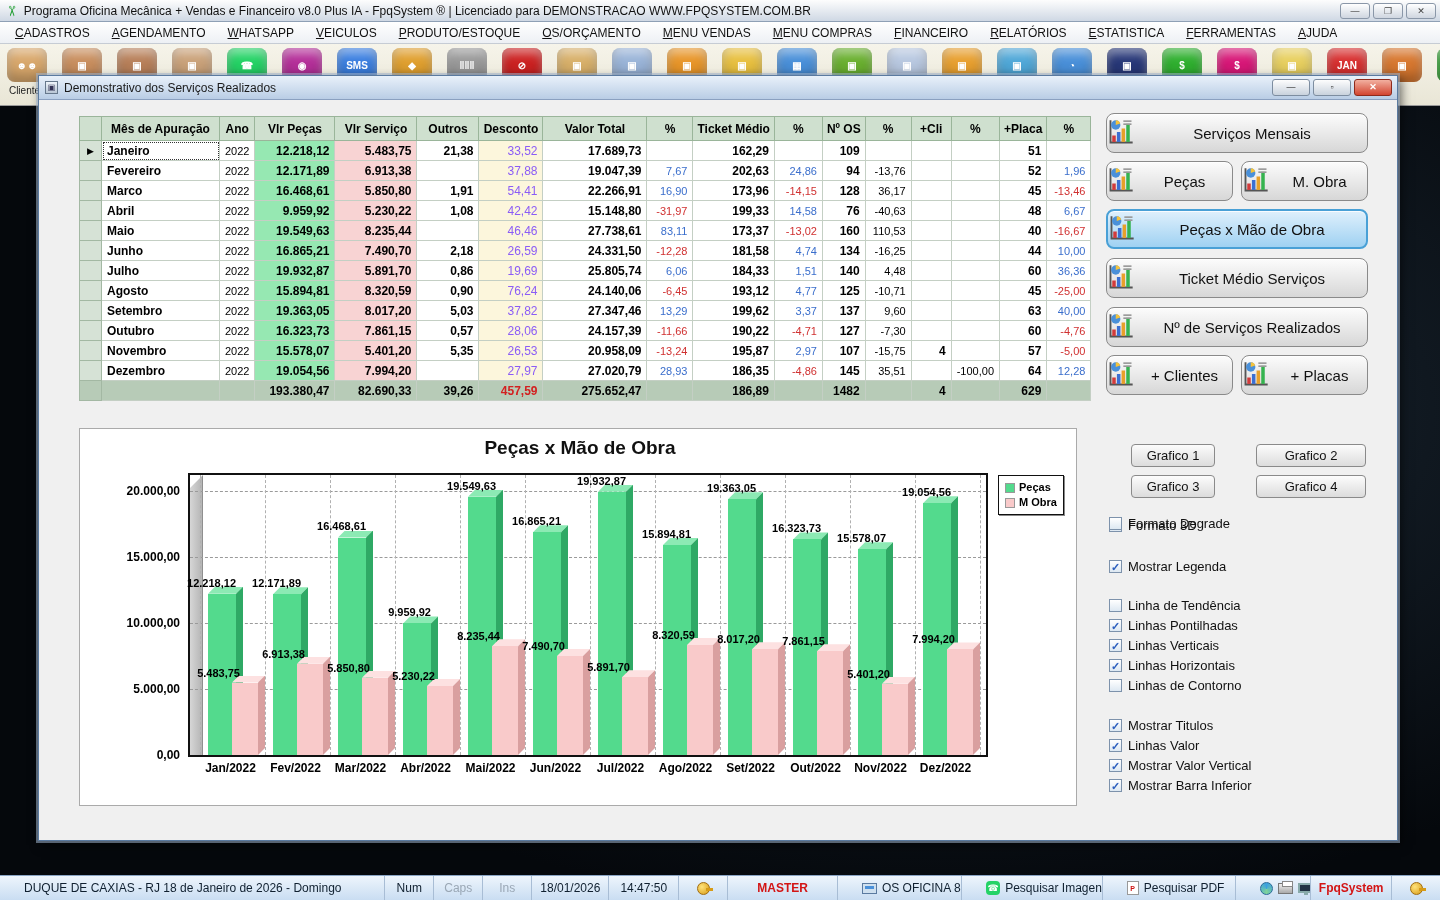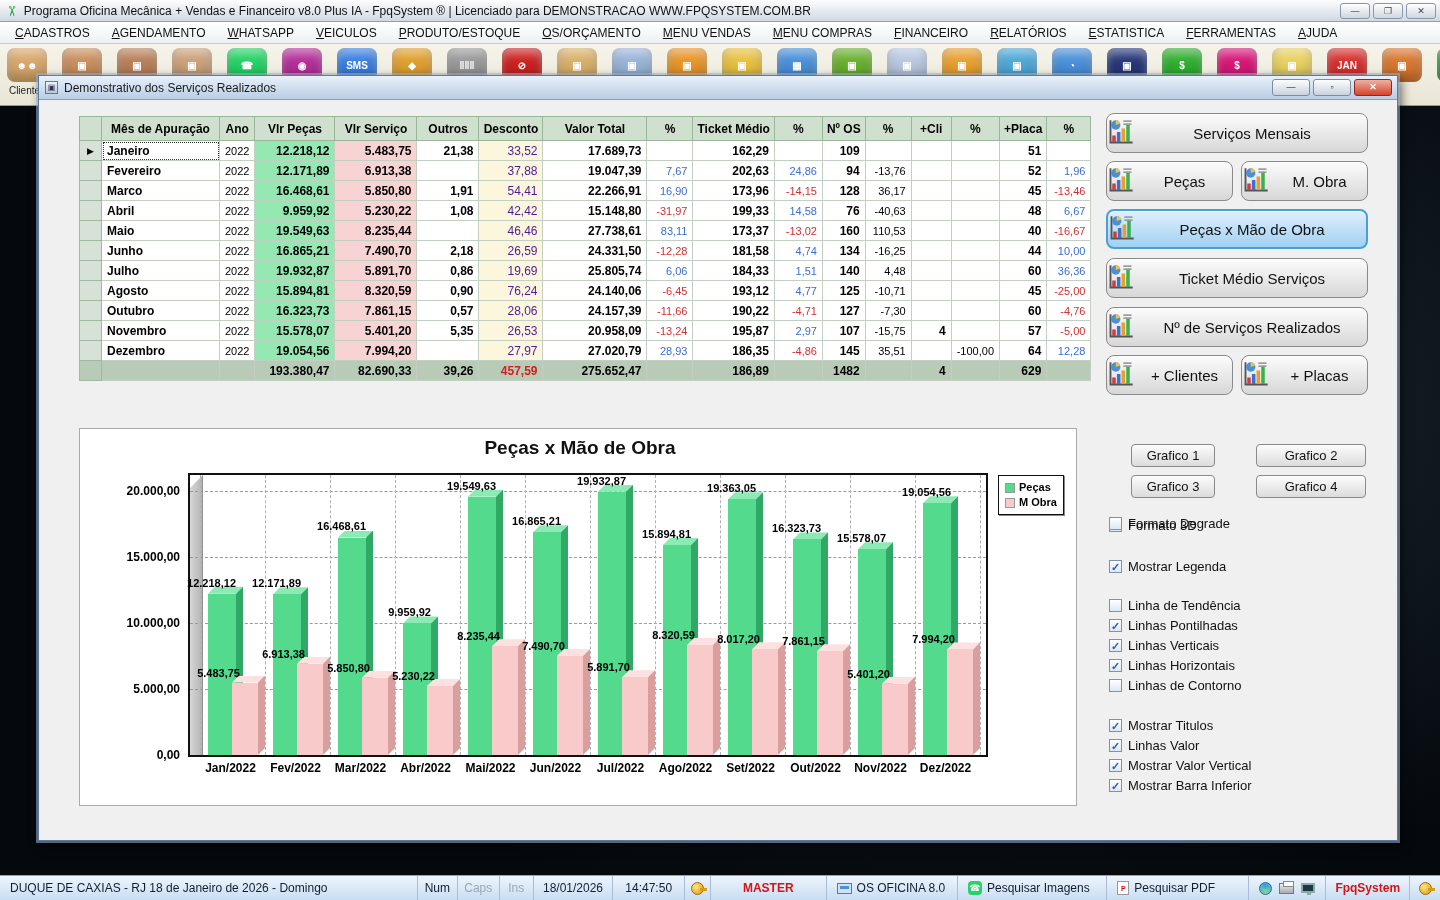--- a/index.html
+++ b/index.html
@@ -45,21 +45,21 @@
   
   #grid{position:absolute;left:40px;top:40px;border-collapse:collapse;font-size:12px;background:#fff;}
   #grid th{background:#cfe0cf;border:1px solid #9ab59a;height:24px;font-weight:bold;color:#000;padding:0 4px;white-space:nowrap;}
   #grid td{border:1px solid #c4cfc4;height:20px;padding:0 5px;white-space:nowrap;background:#fff;}
   #grid td.sel{background:#d6e2d6;border-color:#a3b8a3;padding:0;text-align:center;font-size:9px;color:#000;}
   td.c-mes{font-weight:bold;}
   td.c-ano{text-align:center;font-size:11px;}
   .num{text-align:right;font-weight:bold;}
   td.c-pecas{background:#96e8b2 !important;}
   td.c-serv{background:#f8d3d3 !important;}
-  td.c-desc{background:#fcf6dc !important;color:#4c1d95;font-weight:normal;}
+  td.c-desc{background:#fcf6dc !important;color:#8b5cf6;font-weight:normal;}
   td.c-total{font-weight:bold;}
   td.pct{text-align:right;font-weight:normal;font-size:11px;}
   td.pct.pos{color:#3a6ecc;} td.pct.neg{color:#d03030;}
   tr.totals td{background:#b7cbb7 !important;border-color:#93a893;font-weight:bold;height:26px;border-top:2px solid #89a089;}
   tr.totals td.c-desc{color:#d32020;}
   tr.row1 td.c-mes{outline:1px dotted #333;outline-offset:-2px;margin-left:14px;}
 
   
   #chart-panel{position:absolute;left:40px;top:352px;width:998px;height:378px;background:#fff;
     border:1px solid #aaa;box-shadow:inset 1px 1px 0 #fff;}
@@ -90,21 +90,21 @@
   .graf-btn{position:absolute;height:23px;border:1px solid #8a8a8a;border-radius:4px;
     background:linear-gradient(#fcfcfc,#dcdcdc);font-size:13px;color:#111;text-align:center;line-height:21px;}
   .chk-row{position:absolute;display:flex;align-items:center;gap:6px;font-size:13px;color:#111;}
   .chk-box{width:13px;height:13px;border:1px solid #7d92ab;background:linear-gradient(#fff,#dde8f2);
     font-size:11px;line-height:12px;text-align:center;color:#2d5fbe;font-weight:bold;}
 
   
   #statusbar{position:absolute;left:0;bottom:0;width:1440px;height:25px;
     background:linear-gradient(#eef5fc,#c9ddf2);border-top:1px solid #8aa5c5;display:flex;align-items:center;
     font-size:12px;color:#102030;z-index:3;}
-  .sseg{height:100%;display:flex;align-items:center;padding:0 10px;border-right:1px solid #a8bdd5;gap:5px;white-space:nowrap;overflow:hidden;}
+  .sseg{height:100%;display:flex;align-items:center;padding:0 24px;border-right:1px solid #a8bdd5;gap:5px;white-space:nowrap;overflow:hidden;}
   .dim{color:#9aa7b5;}
   .red{color:#d31515;font-weight:bold;}
   .ic{display:inline-block;flex:0 0 auto;}
   .ic-key{width:13px;height:13px;border-radius:50%;background:radial-gradient(circle at 35% 35%, #ffe27a,#d79b16);border:1px solid #a06c10;position:relative;}
   .ic-key:after{content:"";position:absolute;right:-4px;top:5px;width:7px;height:3px;background:#d79b16;}
   .ic-pc{width:15px;height:11px;background:#cfe0ef;border:1px solid #5a7aa0;position:relative;}
   .ic-pc:after{content:"";position:absolute;left:2px;top:2px;right:2px;bottom:4px;background:#4a90d9;}
   .ic-wa{width:14px;height:14px;border-radius:4px;background:#25d366;color:#fff;font-size:9px;line-height:14px;text-align:center;}
   .ic-pdf{width:12px;height:14px;background:#fff;border:1px solid #999;color:#c11;font-size:7px;font-weight:bold;line-height:14px;text-align:center;}
   .ic-globe{width:13px;height:13px;border-radius:50%;background:conic-gradient(#3aa0e0,#7fd39a,#3aa0e0);border:1px solid #2a6a9a;}
@@ -405,20 +405,39 @@
           <td class="num c-total">24.140,06</td>
           <td class="pct neg">-6,45</td>
           <td class="num">193,12</td>
           <td class="pct pos">4,77</td>
           <td class="num">125</td>
           <td class="pct">-10,71</td>
           <td class="num"></td>
           <td class="pct"></td>
           <td class="num">45</td>
           <td class="pct neg">-25,00</td>
+        </tr>
+        <tr class="">
+          <td class="sel"></td>
+          <td class="c-mes">Setembro</td>
+          <td class="c-ano">2022</td>
+          <td class="num c-pecas">19.363,05</td>
+          <td class="num c-serv">8.017,20</td>
+          <td class="num">5,03</td>
+          <td class="num c-desc">37,82</td>
+          <td class="num c-total">27.347,46</td>
+          <td class="pct pos">13,29</td>
+          <td class="num">199,62</td>
+          <td class="pct pos">3,37</td>
+          <td class="num">137</td>
+          <td class="pct">9,60</td>
+          <td class="num"></td>
+          <td class="pct"></td>
+          <td class="num">63</td>
+          <td class="pct pos">40,00</td>
         </tr>
         <tr class="">
           <td class="sel"></td>
           <td class="c-mes">Outubro</td>
           <td class="c-ano">2022</td>
           <td class="num c-pecas">16.323,73</td>
           <td class="num c-serv">7.861,15</td>
           <td class="num">0,57</td>
           <td class="num c-desc">28,06</td>
           <td class="num c-total">24.157,39</td>

